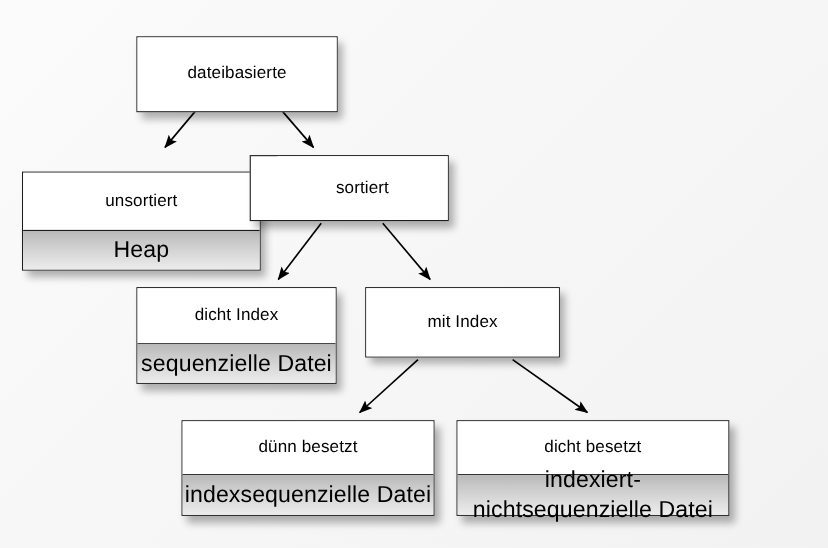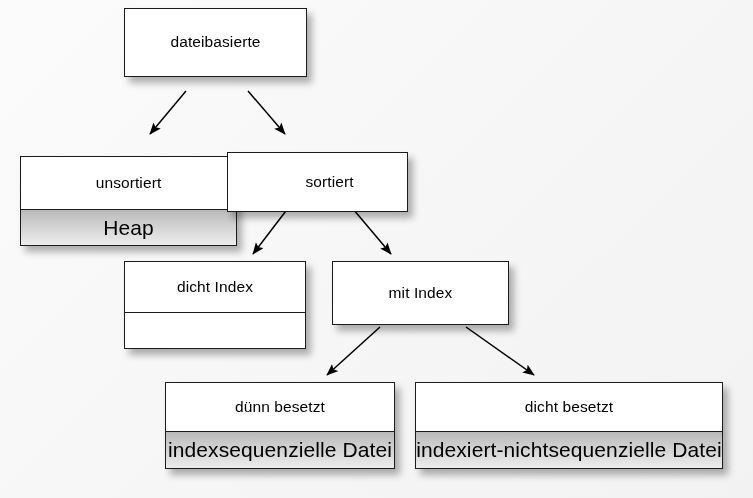--- a/index.html
+++ b/index.html
@@ -59,42 +59,42 @@
     text-align: center;
     background: linear-gradient(to bottom, #b9b9b9 0%, #c9c9c9 28%, #dedede 70%, #ececec 100%);
     color: #000000;
     font-size: 21px;
     line-height: 1.3;
     letter-spacing: 0.1px;
     width: 100%;
   }
 
   
-  #node-root      { left: 124px; top: 8px;  width: 183px; height: 69px; }
+  #node-root      { left: 124px; top: 33px;  width: 183px; height: 69px; }
   #node-root      .node-title { height: 100%; }
 
   #node-unsortiert { left: 20px;  top: 141px; width: 217px; height: 90px; margin-top: 15px; }
   #node-unsortiert .node-title { height: 53px; }
   #node-unsortiert .node-sub   { height: 35px; }
 
-  #node-sortiert  { left: 227px; top: 152px; width: 181px; height: 60px; padding-left: 24px; }
+  #node-sortiert  { left: 227px; top: 141px; width: 181px; height: 60px; padding-left: 24px; }
   #node-sortiert  .node-title { height: 100%; }
 
   #node-ohne      { left: 124px; top: 261px; width: 182px; height: 88px; }
   #node-ohne      .node-title { height: 51px; }
   #node-ohne      .node-sub   { height: 35px; }
 
   #node-mit       { left: 332px; top: 261px; width: 177px; height: 64px; }
   #node-mit       .node-title { height: 100%; }
 
   #node-duenn     { left: 165px; top: 382px; width: 230px; height: 87px; }
   #node-duenn     .node-title { height: 49px; }
   #node-duenn     .node-sub   { height: 36px; }
 
-  #node-dicht     { left: 415px; top: 382px; width: 308px; height: 87px; }
+  #node-dicht     { left: 415px; top: 382px; width: 248px; height: 87px; }
   #node-dicht     .node-title { height: 49px; }
   #node-dicht     .node-sub   { height: 36px; }
 </style>
 </head>
 <body>
 
 <div id="diagram">
 
   <svg id="edges" viewBox="0 0 753 498" width="753" height="498" xmlns="http://www.w3.org/2000/svg">
     <defs>
@@ -128,20 +128,21 @@
     <div class="node-title">unsortiert</div>
     <div class="node-sub">Heap</div>
   </div>
 
   <div class="node" id="node-sortiert">
     <div class="node-title">sortiert</div>
   </div>
 
   <div class="node split" id="node-ohne">
     <div class="node-title">dicht Index</div>
+    <div class="node-sub">sequenzielle Datei</div>
   </div>
 
   <div class="node split" id="node-duenn">
     <div class="node-title">dünn besetzt</div>
     <div class="node-sub">indexsequenzielle Datei</div>
   </div>
 
   <div class="node" id="node-mit">
     <div class="node-title">mit Index</div>
   </div>

